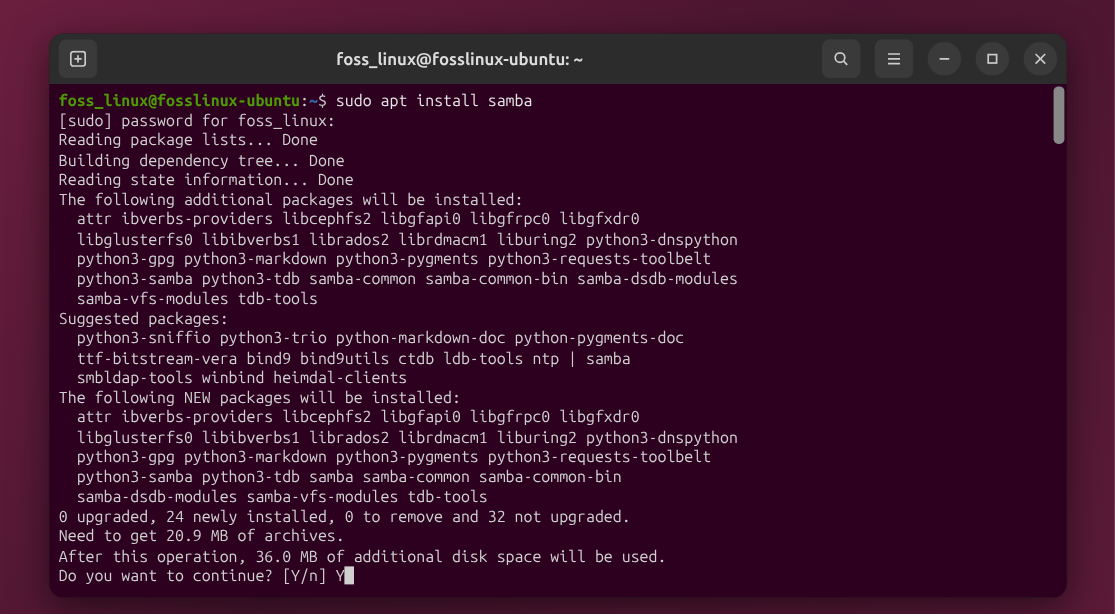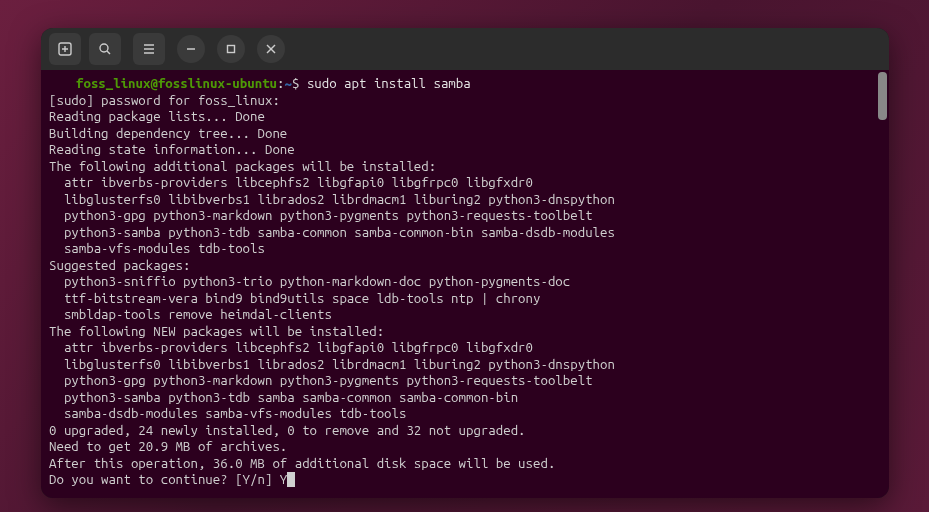--- a/index.html
+++ b/index.html
@@ -64,21 +64,21 @@
   }
   .scrollbar {
     position: absolute;
     right: 2px;
     top: 44px;
     width: 9px;
     height: 48px;
     background: #888;
     border-radius: 4px;
   }
-  .prompt-user { color: #4e9a06; font-weight: bold; margin-left: 27px; }
+  .prompt-user { color: #4e9a06; font-weight: bold; }
   .prompt-path { color: #3465a4; font-weight: bold; }
   .cmd { color: #e5e5e5; }
   .cursor {
     display: inline-block;
     width: 8px;
     height: 15px;
     background: #d0d0d0;
     vertical-align: text-bottom;
   }
   svg { display: block; }
@@ -90,20 +90,21 @@
   <div class="titlebar">
     <div class="title-left">
       <div class="title-square">
         <svg width="14" height="14" viewBox="0 0 14 14">
             <rect x="1" y="1" width="12" height="12" rx="2" fill="none" stroke="#ccc" stroke-width="1.4"></rect>
             <line x1="7" y1="4" x2="7" y2="10" stroke="#ccc" stroke-width="1.4"></line>
             <line x1="4" y1="7" x2="10" y2="7" stroke="#ccc" stroke-width="1.4"></line>
           </svg>
       </div>
     </div>
+    <div class="title-center">foss_linux@fosslinux-ubuntu: ~</div>
     <div class="title-right">
       <div class="title-square">
         <svg width="14" height="14" viewBox="0 0 14 14">
             <circle cx="6" cy="6" r="4" fill="none" stroke="#ccc" stroke-width="1.4"></circle>
             <line x1="9" y1="9" x2="12" y2="12" stroke="#ccc" stroke-width="1.4"></line>
           </svg>
       </div>
       <div class="title-square">
         <svg width="14" height="14" viewBox="0 0 14 14">
             <line x1="2" y1="3" x2="12" y2="3" stroke="#ccc" stroke-width="1.4"></line>
@@ -136,22 +137,22 @@
 <span>Building dependency tree... Done</span>
 <span>Reading state information... Done</span>
 <span>The following additional packages will be installed:</span>
 <span>  attr ibverbs-providers libcephfs2 libgfapi0 libgfrpc0 libgfxdr0</span>
 <span>  libglusterfs0 libibverbs1 librados2 librdmacm1 liburing2 python3-dnspython</span>
 <span>  python3-gpg python3-markdown python3-pygments python3-requests-toolbelt</span>
 <span>  python3-samba python3-tdb samba-common samba-common-bin samba-dsdb-modules</span>
 <span>  samba-vfs-modules tdb-tools</span>
 <span>Suggested packages:</span>
 <span>  python3-sniffio python3-trio python-markdown-doc python-pygments-doc</span>
-<span>  ttf-bitstream-vera bind9 bind9utils space ldb-tools ntp | chrony</span>
-<span>  smbldap-tools remove heimdal-clients</span>
+<span>  ttf-bitstream-vera bind9 bind9utils ctdb ldb-tools ntp | samba</span>
+<span>  smbldap-tools winbind heimdal-clients</span>
 <span>The following NEW packages will be installed:</span>
 <span>  attr ibverbs-providers libcephfs2 libgfapi0 libgfrpc0 libgfxdr0</span>
 <span>  libglusterfs0 libibverbs1 librados2 librdmacm1 liburing2 python3-dnspython</span>
 <span>  python3-gpg python3-markdown python3-pygments python3-requests-toolbelt</span>
 <span>  python3-samba python3-tdb samba samba-common samba-common-bin</span>
 <span>  samba-dsdb-modules samba-vfs-modules tdb-tools</span>
 <span>0 upgraded, 24 newly installed, 0 to remove and 32 not upgraded.</span>
 <span>Need to get 20.9 MB of archives.</span>
 <span>After this operation, 36.0 MB of additional disk space will be used.</span>
 <span>Do you want to continue? [Y/n] Y</span><span class="cursor"></span></div>

